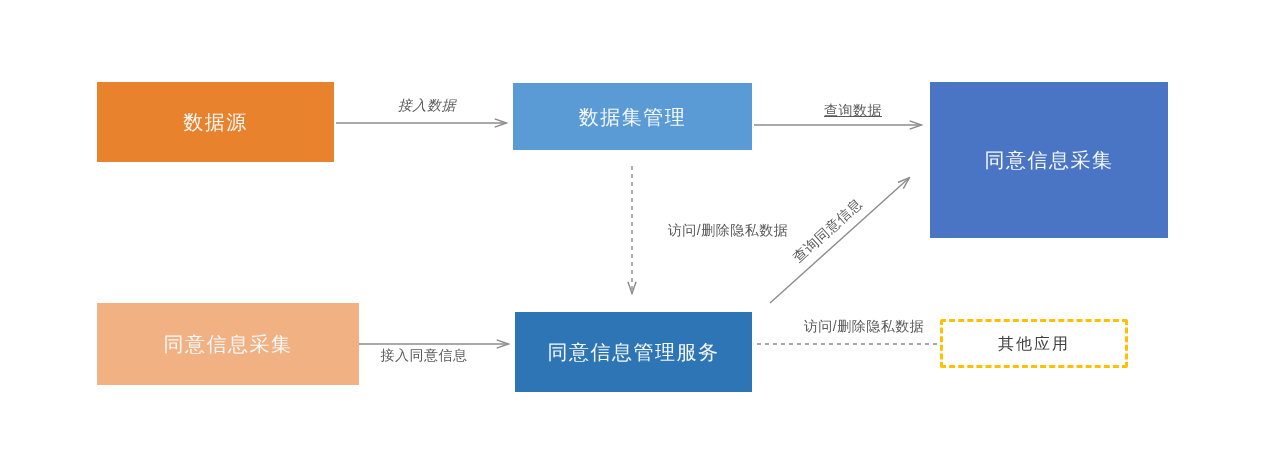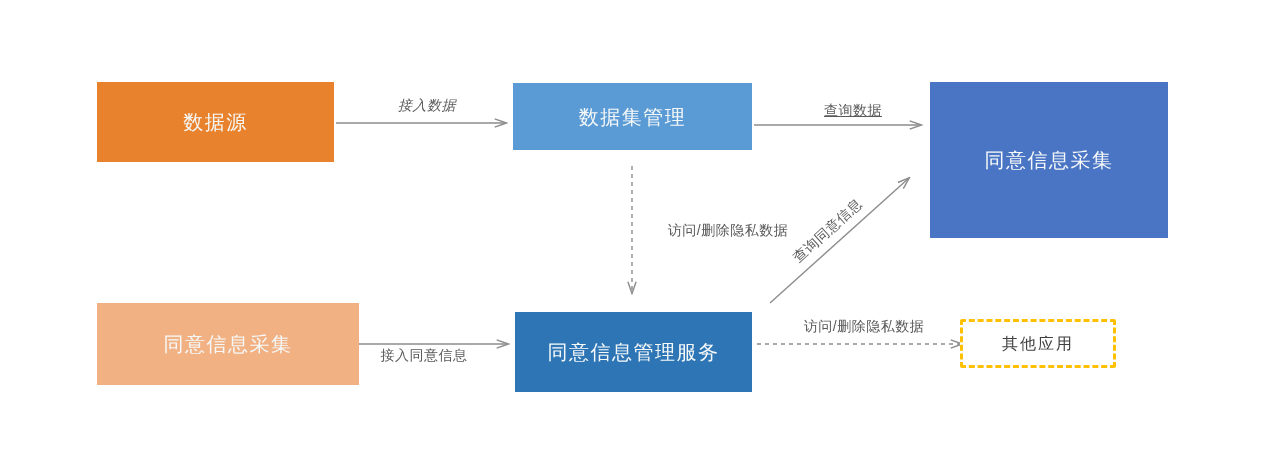--- a/index.html
+++ b/index.html
@@ -36,21 +36,21 @@
     font-size: 20px;
     letter-spacing: 1.5px;
     line-height: 1.2;
   }
   .node-data-source        { left: 97px;  top: 82px;  width: 237px; height: 80px;  background: var(--box_orange); text-align: right; }
   .node-dataset-mgmt       { left: 513px; top: 83px;  width: 239px; height: 67px;  background: var(--box_light_blue); }
   .node-data-app-system    { left: 930px; top: 82px;  width: 238px; height: 156px; background: var(--box_blue); }
   .node-consent-collection { left: 97px;  top: 303px; width: 262px; height: 82px;  background: var(--box_light_orange); }
   .node-consent-mgmt       { left: 515px; top: 312px; width: 237px; height: 80px;  background: var(--box_medium_blue); }
   .node-other-apps {
-    left: 960px; top: 319px; width: 156px; height: 49px;
+    left: 940px; top: 319px; width: 188px; height: 49px;
     background: #fff;
     border: 3px dashed var(--other_apps_border);
     border-radius: 2px;
     text-align: right;
   }
   .node-other-apps .node-label {
     color: var(--other_apps_text);
     font-size: 16px;
     letter-spacing: 2px;
   }

